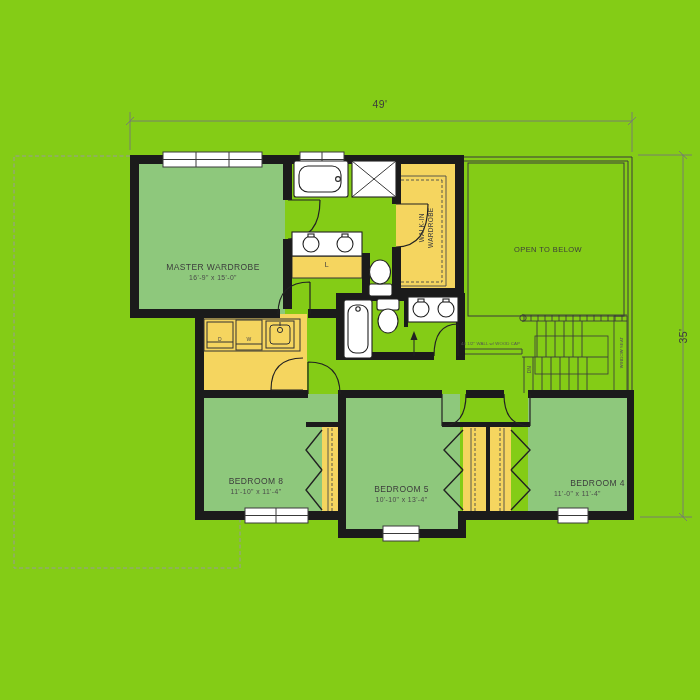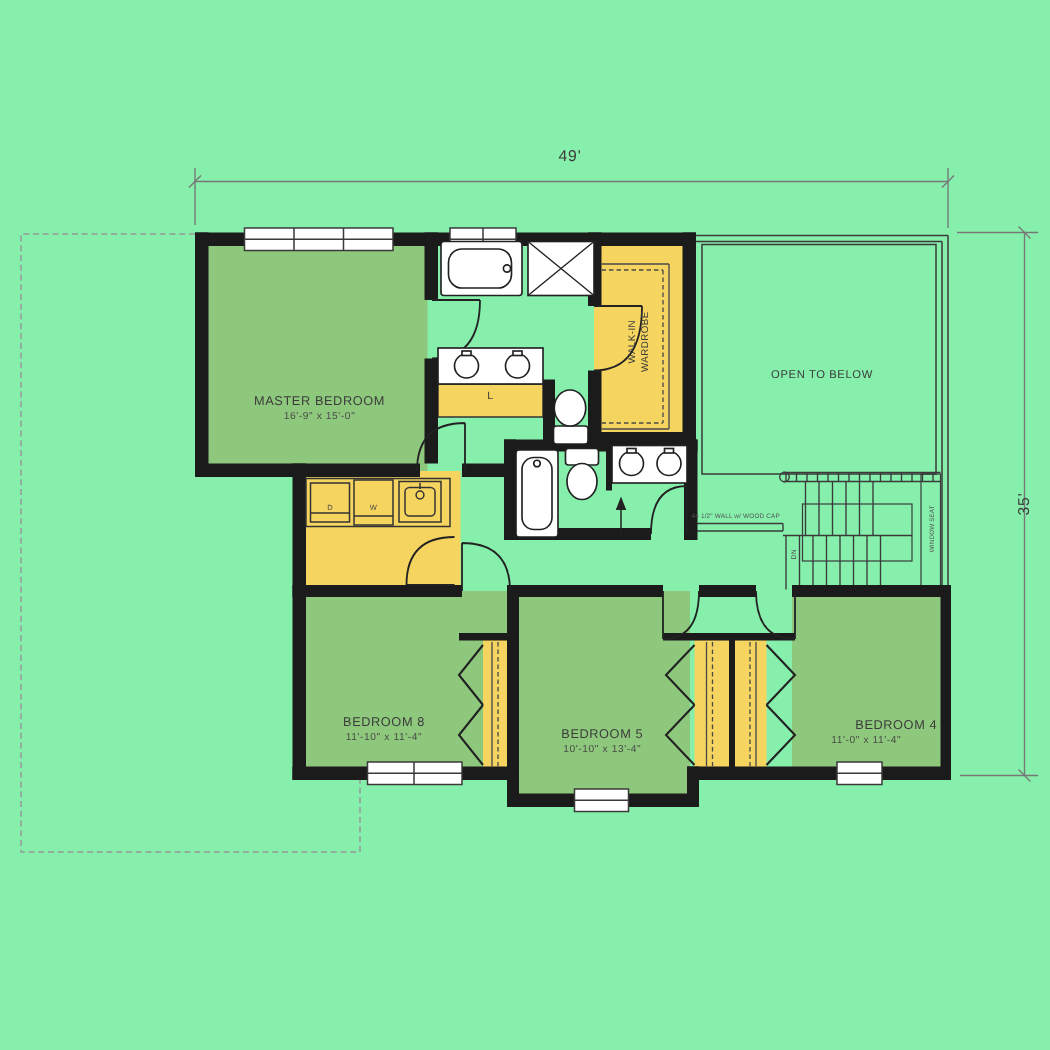--- a/index.html
+++ b/index.html
@@ -1,16 +1,16 @@
 <!DOCTYPE html>
 <html><head>
 <meta charset="utf-8">
 <style>
   html,body{margin:0;padding:0;background:#fff;}
-  .plan{position:relative;width:700px;height:700px;background:#86efac;overflow:hidden;
+  .plan{position:relative;width:700px;height:700px;background:#84cc16;overflow:hidden;
         font-family:"Liberation Sans",sans-serif;}
   .plan svg{position:absolute;left:0;top:0;}
   .lbl{position:absolute;color:#3c3c3c;text-align:center;letter-spacing:.4px;
        white-space:nowrap;font-family:"Liberation Sans",sans-serif;}
   .room-name{font-size:8.5px;font-weight:400;}
   .room-dims{font-size:6.8px;color:#4a4a4a;}
   .dim-label{font-size:10.5px;color:#3c3c3c;letter-spacing:.5px;}
   .tiny{font-size:5px;letter-spacing:.2px;color:#4a4a4a;}
   .micro{font-size:4.3px;letter-spacing:.1px;color:#555;text-align:left;}
   .vert{transform:rotate(-90deg);}
@@ -208,21 +208,21 @@
       <circle cx="280" cy="330" r="2.6"></circle>
           <path d="M280,326 L280,322"></path>
     </g>
   </g>
 </svg>
 
 <div class="lbl dim-label" style="left:355px;top:98px;width:50px;">49'</div>
 
 <div class="lbl dim-label vert" style="left:663px;top:330px;width:40px;">35'</div>
 
-<div class="lbl room-name" style="left:133px;top:262px;width:160px;">MASTER BEDROOM</div>
+<div class="lbl room-name" style="left:133px;top:262px;width:160px;">MASTER WARDROBE</div>
 <div class="lbl room-dims" style="left:133px;top:274px;width:160px;">16'-9" x 15'-0"</div>
 
 <div class="lbl room-name" style="left:196px;top:476px;width:120px;">BEDROOM 8</div>
 <div class="lbl room-dims" style="left:196px;top:488px;width:120px;">11'-10" x 11'-4"</div>
 
 <div class="lbl room-name" style="left:344px;top:484px;width:115px;">BEDROOM 5</div>
 <div class="lbl room-dims" style="left:344px;top:496px;width:115px;">10'-10" x 13'-4"</div>
 
 <div class="lbl room-name" style="left:540px;top:478px;width:115px;">BEDROOM 4</div>
 <div class="lbl room-dims" style="left:520px;top:490px;width:115px;">11'-0" x 11'-4"</div>

